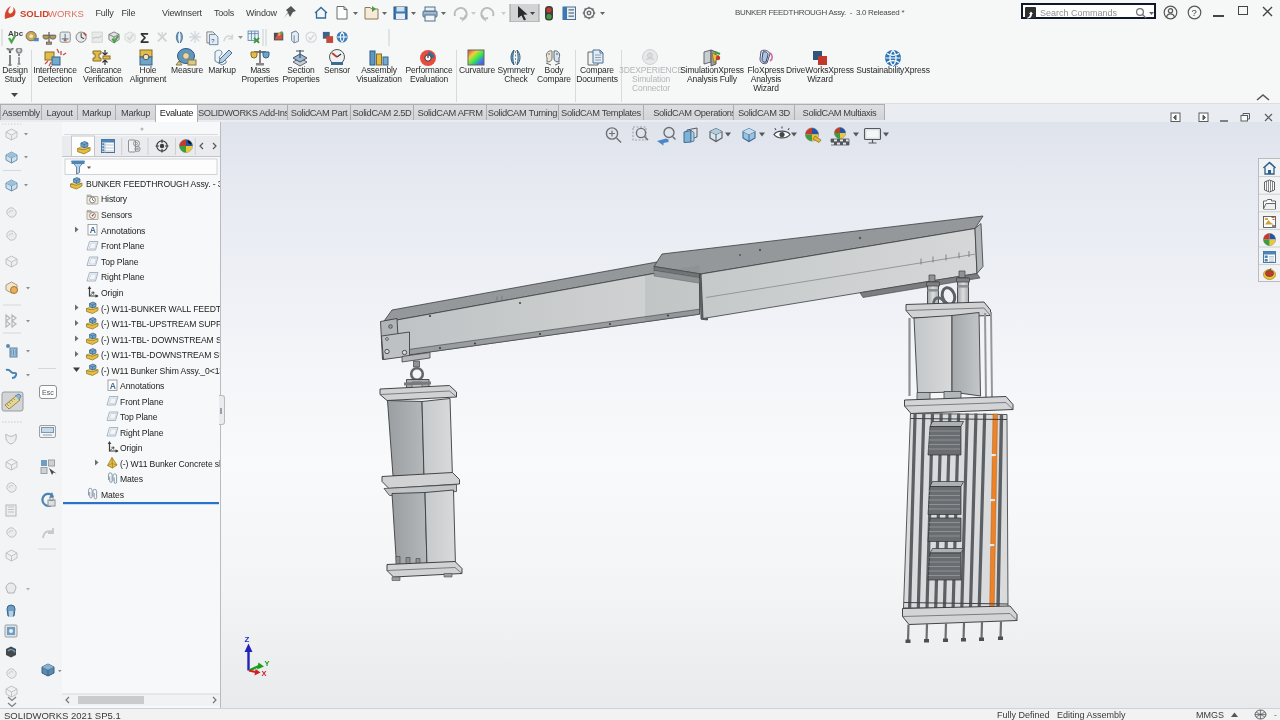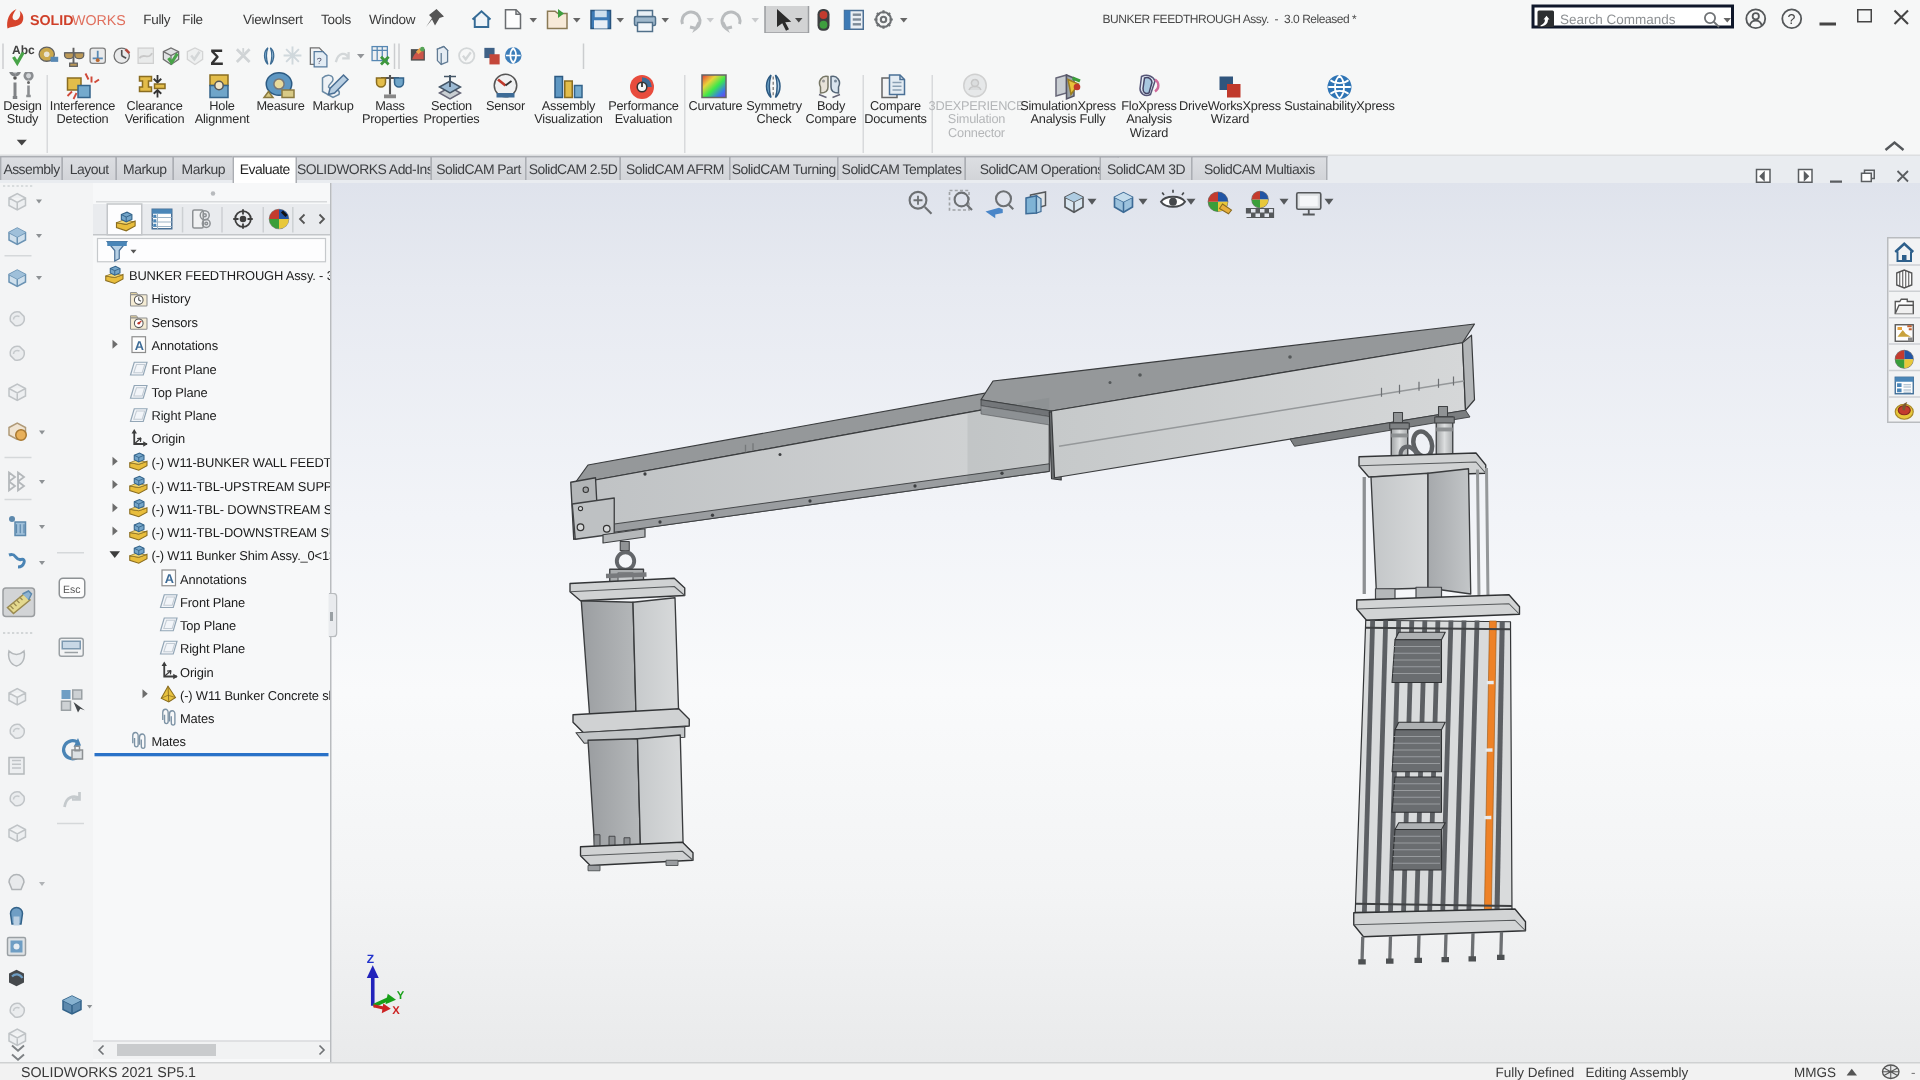--- a/index.html
+++ b/index.html
@@ -677,21 +677,21 @@
 <path d="M0,572 l158,0" stroke="#d8dadc"></path>
 <path d="M7,575 l-3,3 l3,3" fill="none" stroke="#707376" stroke-width="1.1"></path>
 <path d="M151,575 l3,3 l-3,3" fill="none" stroke="#707376" stroke-width="1.1"></path>
 <rect x="16" y="574" width="66" height="8" fill="#c9cbcd"></rect>
 </svg>
 </div>
 <div class="abs" style="left:219px;top:395px;width:6px;height:30px;background:#e9ebee;border:1px solid #b9bcbf;border-left:none;border-radius:0 3px 3px 0">
       <div class="abs" style="left:1px;top:12px;width:2px;height:6px;background:#9aa0a4"></div>
     </div>
 <div id="statusbar" class="abs">
-<span class="abs" style="left:14px;top:1px;font-size:9.5px">SOLIDWORKS 2021 SP5.1</span>
+<span class="abs" style="left:4px;top:1px;font-size:9.5px">SOLIDWORKS 2021 SP5.1</span>
 <span class="abs" style="left:997px;top:1px;font-size:9px">Fully Defined</span>
 <span class="abs" style="left:1057px;top:1px;font-size:9px">Editing Assembly</span>
 <span class="abs" style="left:1196px;top:1px;font-size:9px">MMGS</span>
 <svg class="abs" style="left:1231px;top:3px" width="8" height="6">
         <path d="M0,5 l7,0 l-3.5,-4.5 z" fill="#555"></path>
       </svg>
 <svg class="abs" style="left:1254px;top:0px" width="13" height="11" viewBox="0 0 13 11">
         <ellipse cx="6.5" cy="5.5" rx="5.5" ry="4.5" fill="#e8e9ea" stroke="#555" stroke-width="0.9"></ellipse>
         <path d="M2,3 L11,8 M2,8 L11,3 M6.5,1 L6.5,10 M1,5.5 L12,5.5" stroke="#555" stroke-width="0.7"></path>
       </svg>

